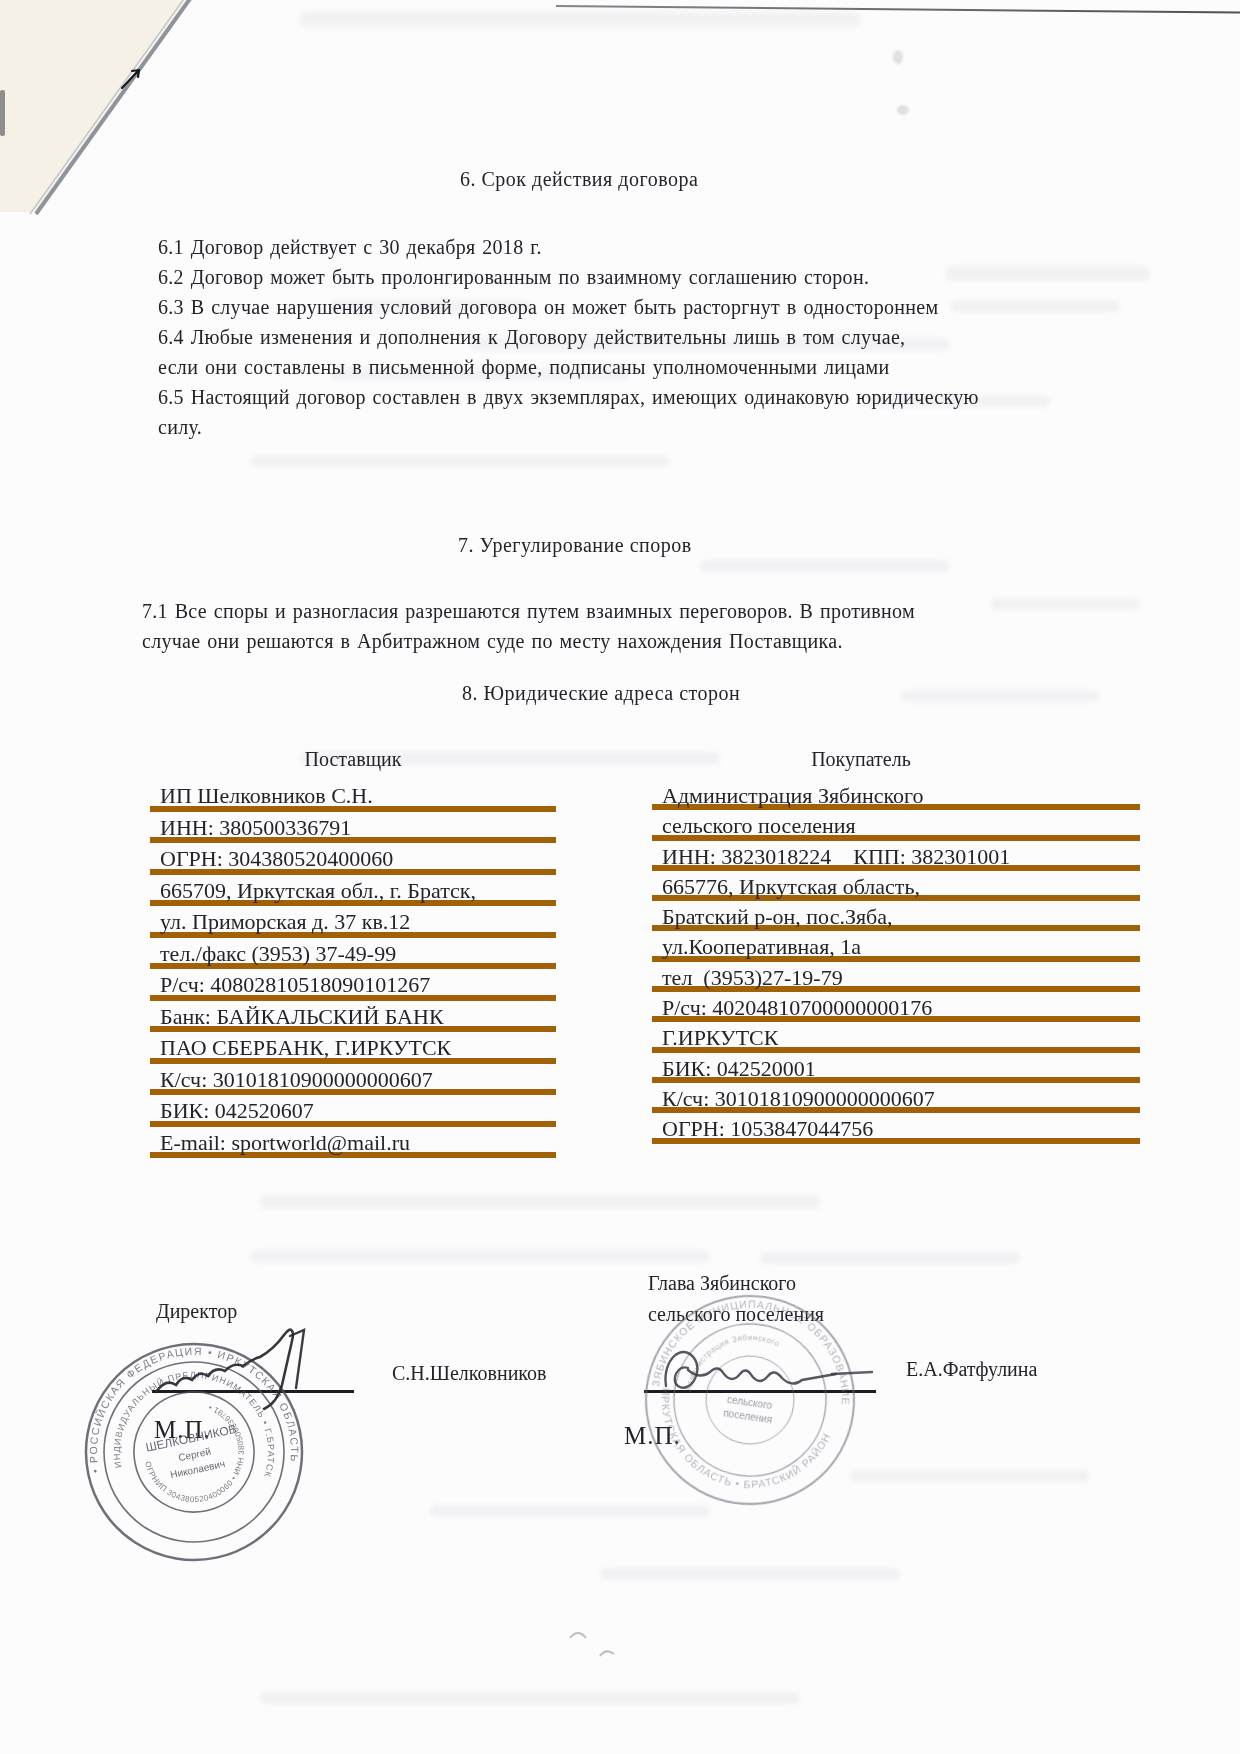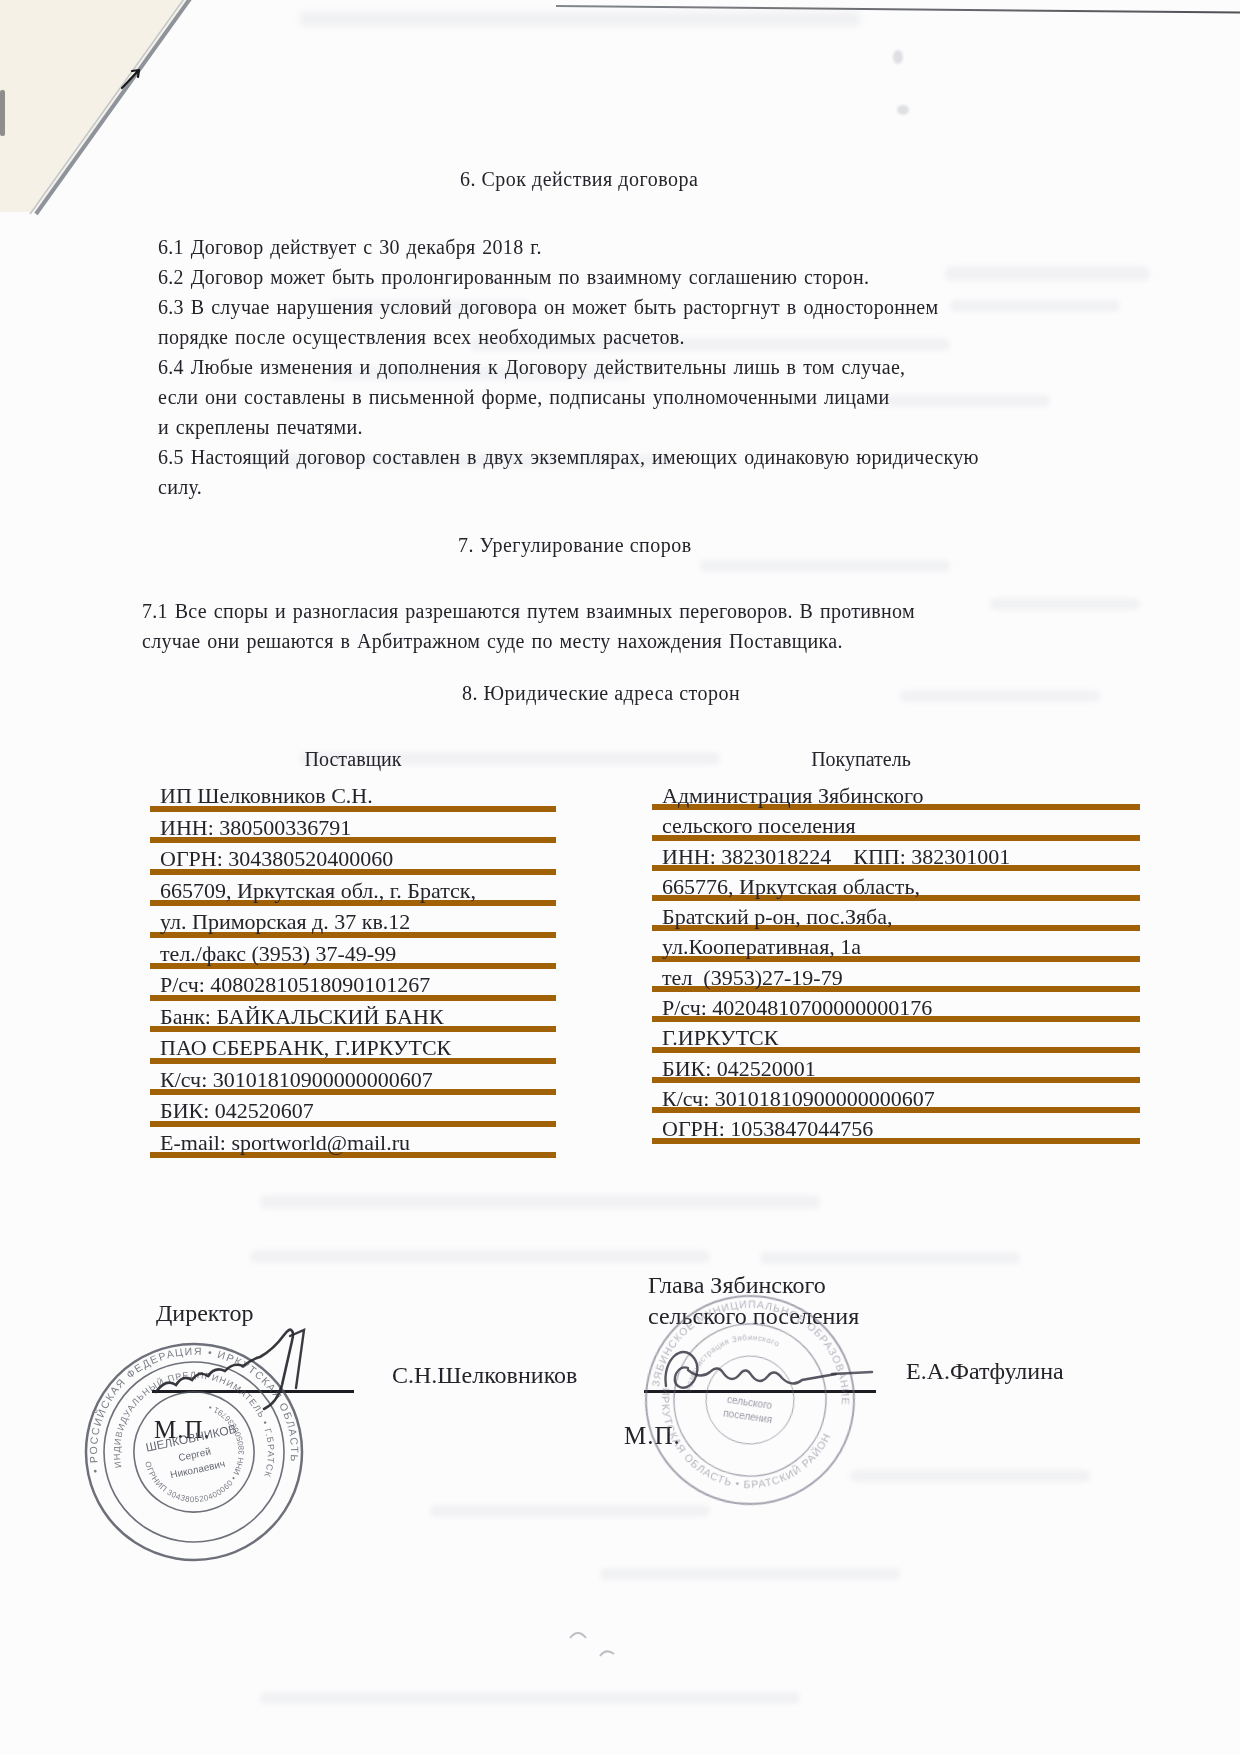--- a/index.html
+++ b/index.html
@@ -13,21 +13,21 @@
   .para .line{height:30px;line-height:30px;white-space:pre;}
   .col{position:absolute;}
   .col-header{font-size:20px;text-align:center;height:36px;line-height:30px;}
   .col .row{border-bottom:6px solid #a16207;font-size:22px;line-height:26px;padding-top:3px;
     box-sizing:border-box;white-space:pre;padding-left:10px;}
   .supplier{left:150px;top:744px;width:406px;}
   .supplier .row{height:31.5px;}
   .buyer{left:652px;top:744px;width:488px;}
   .buyer .row{height:30.3px;}
   .buyer .col-header{padding-right:70px;}
-  .sig-label{position:absolute;font-size:24px;white-space:pre;}
+  .sig-label{position:absolute;font-size:20px;white-space:pre;}
   .sig-line{position:absolute;height:2.5px;background:#1c1c22;}
   .mp{position:absolute;font-size:25px;letter-spacing:1px;}
   .bleed{position:absolute;background:#6a6f78;opacity:.07;filter:blur(2.5px);border-radius:6px;}
   .speck{position:absolute;background:#8a8f98;opacity:.25;filter:blur(1px);border-radius:50%;}
   .top-edge{position:absolute;left:556px;top:5px;width:684px;height:2.4px;
     background:linear-gradient(to right,rgba(90,94,100,.75),rgba(60,62,66,.9));
     transform:rotate(0.55deg);transform-origin:left center;}
   .top-smudge{position:absolute;left:300px;top:12px;width:560px;height:14px;
     background:#9aa0a8;opacity:.12;filter:blur(3px);}
   svg{position:absolute;overflow:visible;}
@@ -71,24 +71,22 @@
   <div class="bleed" style="left:430px;top:1505px;width:280px;height:12px"></div>
   <div class="bleed" style="left:600px;top:1568px;width:300px;height:12px"></div>
   <div class="bleed" style="left:260px;top:1692px;width:540px;height:12px"></div>
 
   <div class="h-title" style="left:460px;top:168px">6. Срок действия договора</div>
   <div class="para" style="left:158px;top:232px;width:860px">
 
   <div class="line">6.1 Договор действует с 30 декабря 2018 г.</div>
       <div class="line">6.2 Договор может быть пролонгированным по взаимному соглашению сторон.</div>
       <div class="line">6.3 В случае нарушения условий договора он может быть расторгнут в одностороннем</div>
-      <div class="line">порядке после осуществления всех необходимых расчетов.</div>
       <div class="line">6.4 Любые изменения и дополнения к Договору действительны лишь в том случае,</div>
       <div class="line">если они составлены в письменной форме, подписаны уполномоченными лицами</div>
-      <div class="line">и скреплены печатями.</div>
       <div class="line">6.5 Настоящий договор составлен в двух экземплярах, имеющих одинаковую юридическую</div>
       <div class="line">силу.</div>
     </div>
 
   <div class="h-title" style="left:458px;top:534px">7. Урегулирование споров</div>
   <div class="para" style="left:142px;top:596px;width:860px">
 
   <div class="line">7.1 Все споры и разногласия разрешаются путем взаимных переговоров. В противном</div>
       <div class="line">случае они решаются в Арбитражном суде по месту нахождения Поставщика.</div>
     </div>

